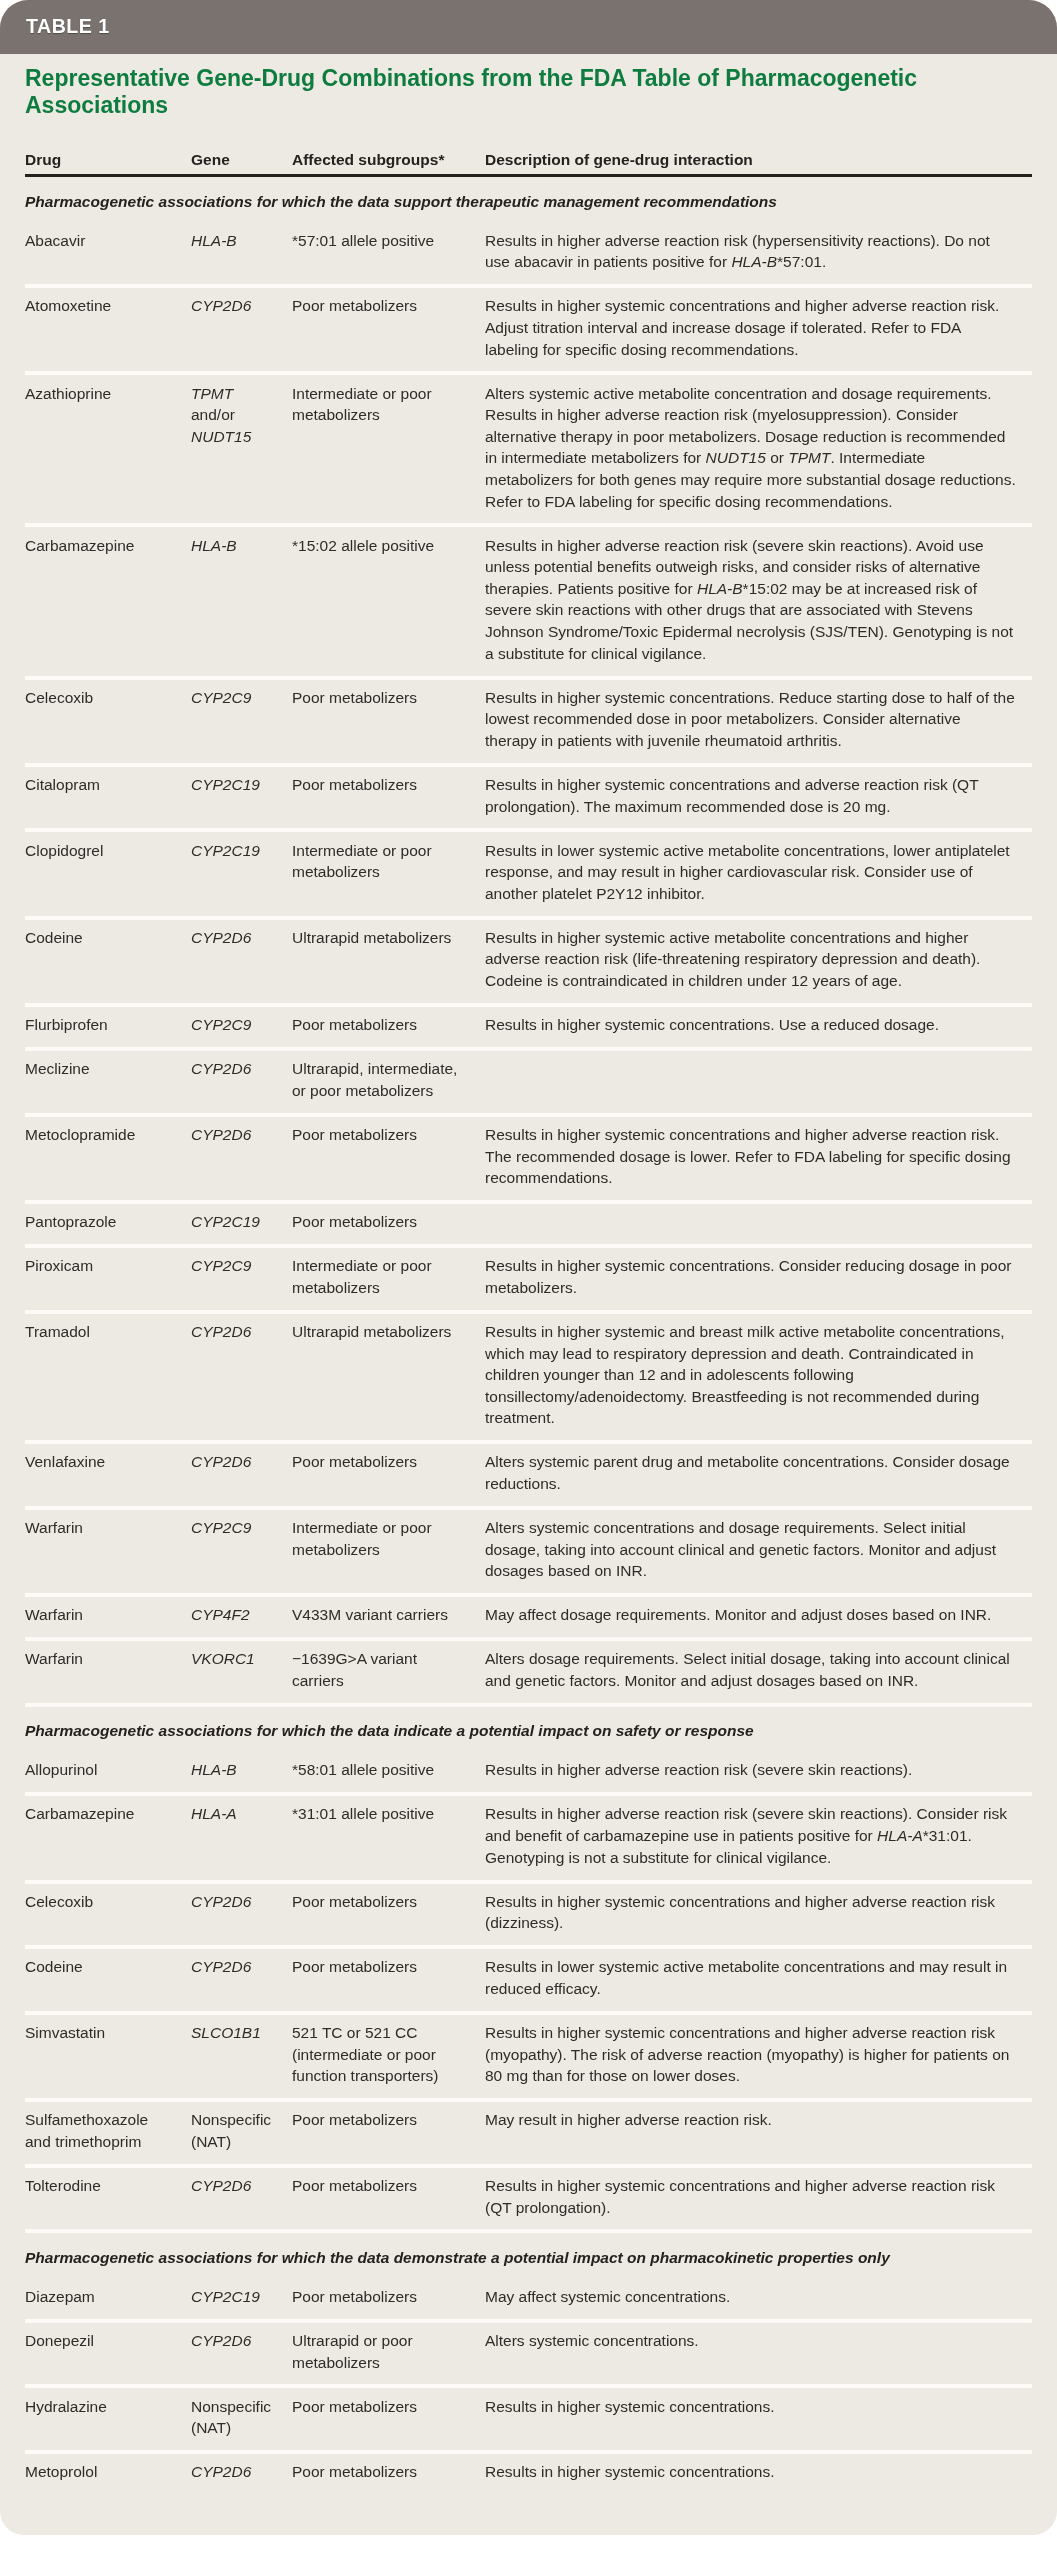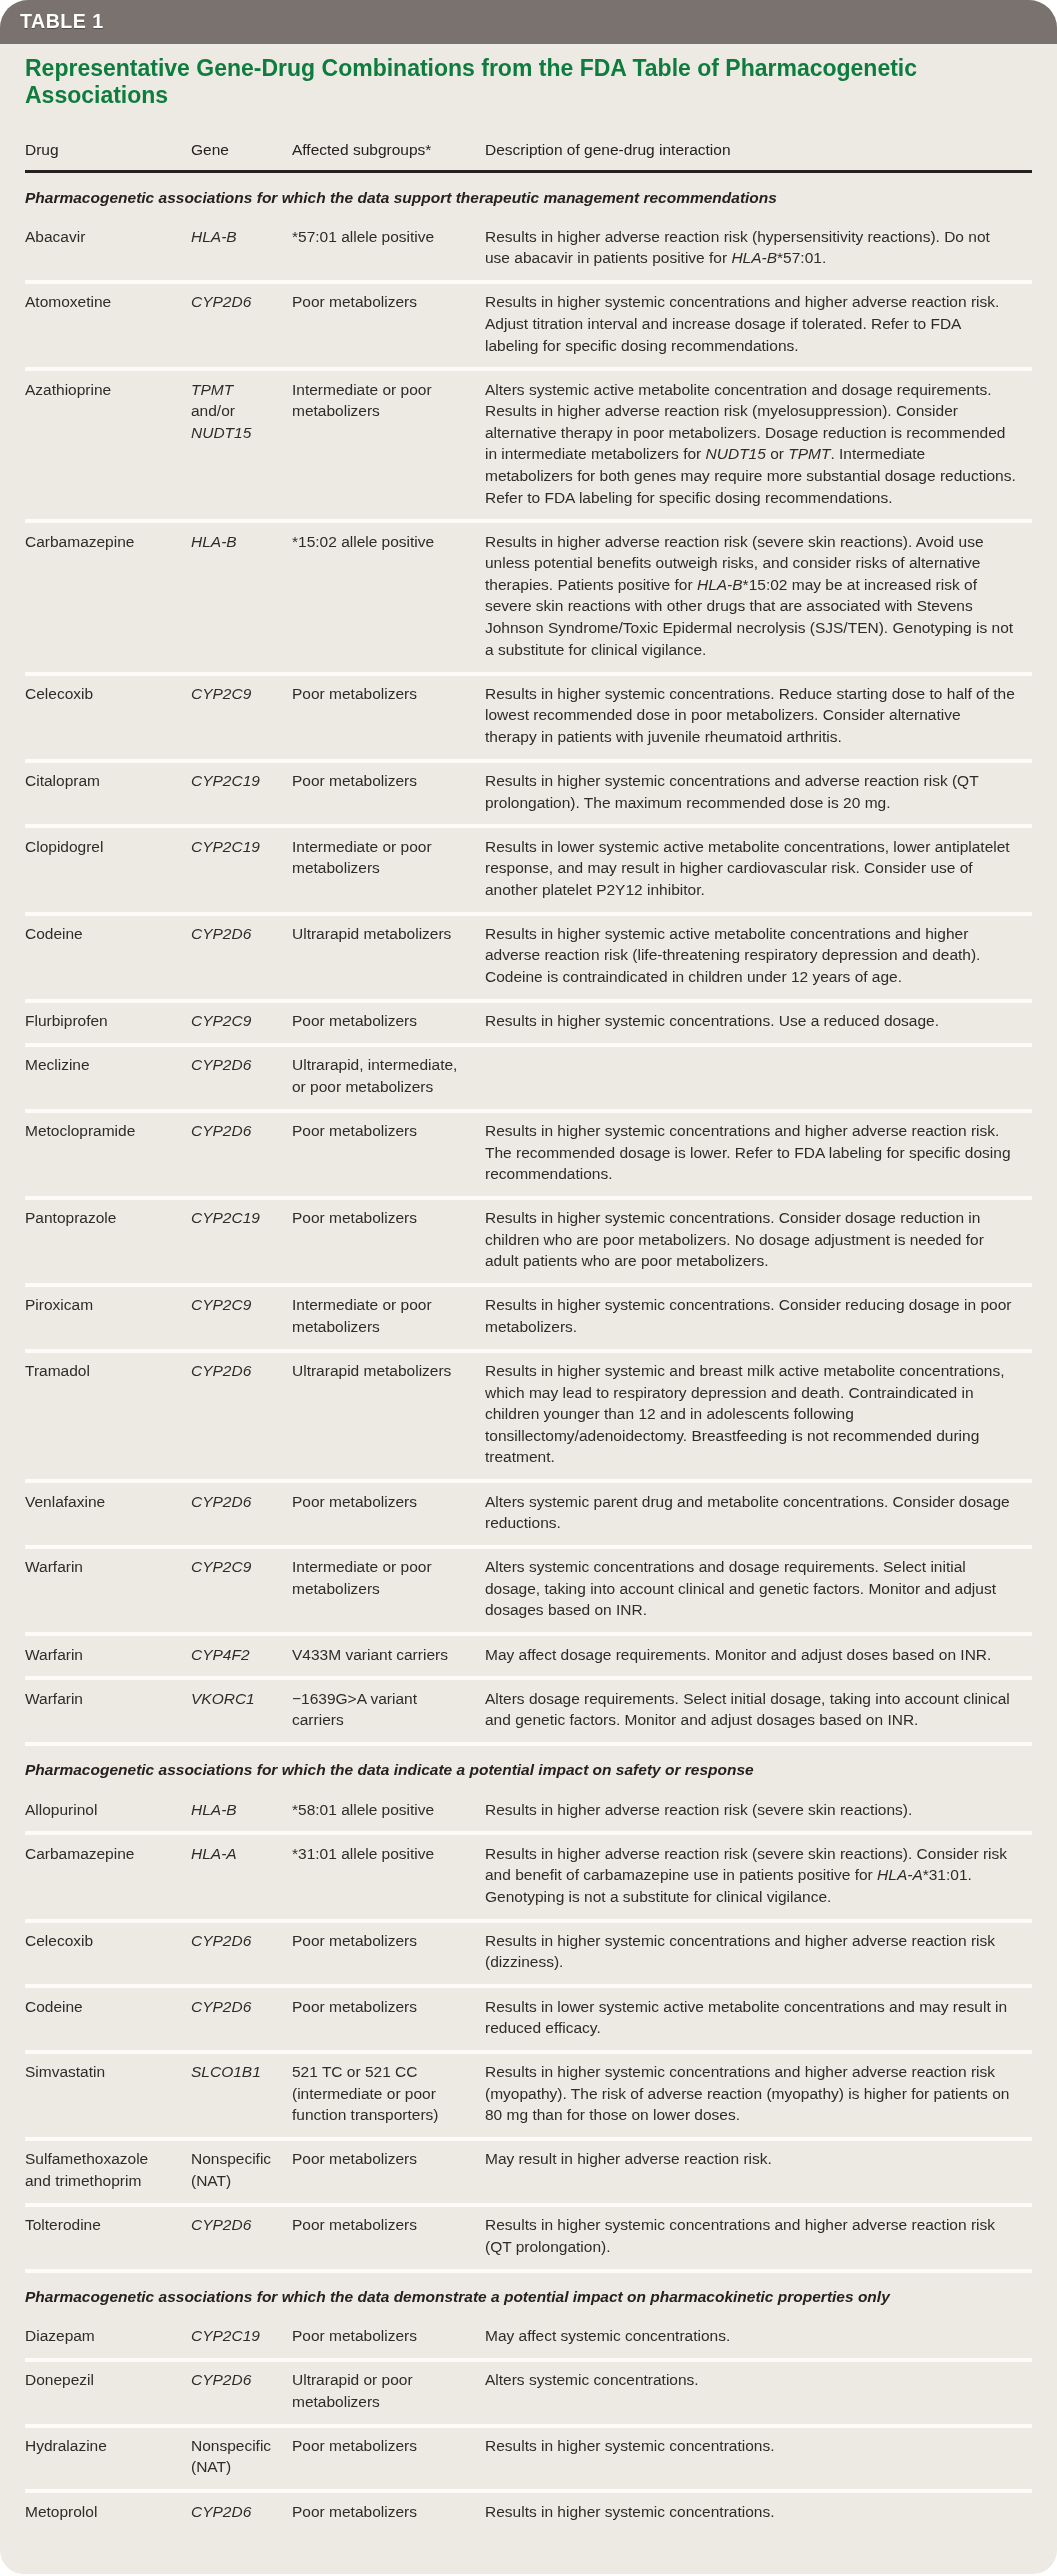--- a/index.html
+++ b/index.html
@@ -23,24 +23,24 @@
     line-height:var(--lh);
   }
   .card{
     width:1057px;
     background:var(--bg-card);
     border-radius:28px 28px 24px 24px;
     overflow:hidden;
   }
   .card-header{
     background:var(--bar);
-    height:44px;
+    height:54px;
     display:flex;
     align-items:center;
-    padding-left:20px;
+    padding-left:26px;
   }
   .card-header .tbl-label{
     color:#ffffff;
     font-weight:bold;
     font-size:19.6px;
     letter-spacing:0.5px;
     text-shadow:0 1px 1px rgba(0,0,0,0.35);
   }
   .card-body{
     padding:0 25px 41px 25px;
@@ -50,22 +50,22 @@
     padding-top:11px;
     font-size:23px;
     line-height:27px;
     font-weight:bold;
     color:var(--green);
   }
   .colheads{
     display:grid;
     grid-template-columns:166px 101px 193px 1fr;
     margin-top:30px;
-    margin-bottom:9px;
-    font-weight:normal;
+    margin-bottom:3px;
+    font-weight:bold;
     color:var(--ink);
   }
   .colheads > div{padding-right:15.5px;}
   .rule{
     height:3.6px;
     background:var(--ink);
   }
   .section{padding-top:0;}
   .section + .section{border-top:4.6px solid var(--sep);}
   .sec-header{
@@ -166,21 +166,20 @@
           <div class="row">
             <div class="cell drug">Metoclopramide</div>
             <div class="cell gene"><i>CYP2D6</i></div>
             <div class="cell subgroup">Poor metabolizers</div>
             <div class="cell desc">Results in higher systemic concentrations and higher adverse reaction risk. The recommended dosage is lower. Refer to FDA labeling for specific dosing recommendations.</div>
           </div>
           <div class="row">
             <div class="cell drug">Pantoprazole</div>
             <div class="cell gene"><i>CYP2C19</i></div>
             <div class="cell subgroup">Poor metabolizers</div>
-            <div class="cell desc">Results in higher systemic concentrations. Consider dosage reduction in children who are poor metabolizers. No dosage adjustment is needed for adult patients who are poor metabolizers.</div>
           </div>
           <div class="row">
             <div class="cell drug">Piroxicam</div>
             <div class="cell gene"><i>CYP2C9</i></div>
             <div class="cell subgroup">Intermediate or poor metabolizers</div>
             <div class="cell desc">Results in higher systemic concentrations. Consider reducing dosage in poor metabolizers.</div>
           </div>
           <div class="row">
             <div class="cell drug">Tramadol</div>
             <div class="cell gene"><i>CYP2D6</i></div>

